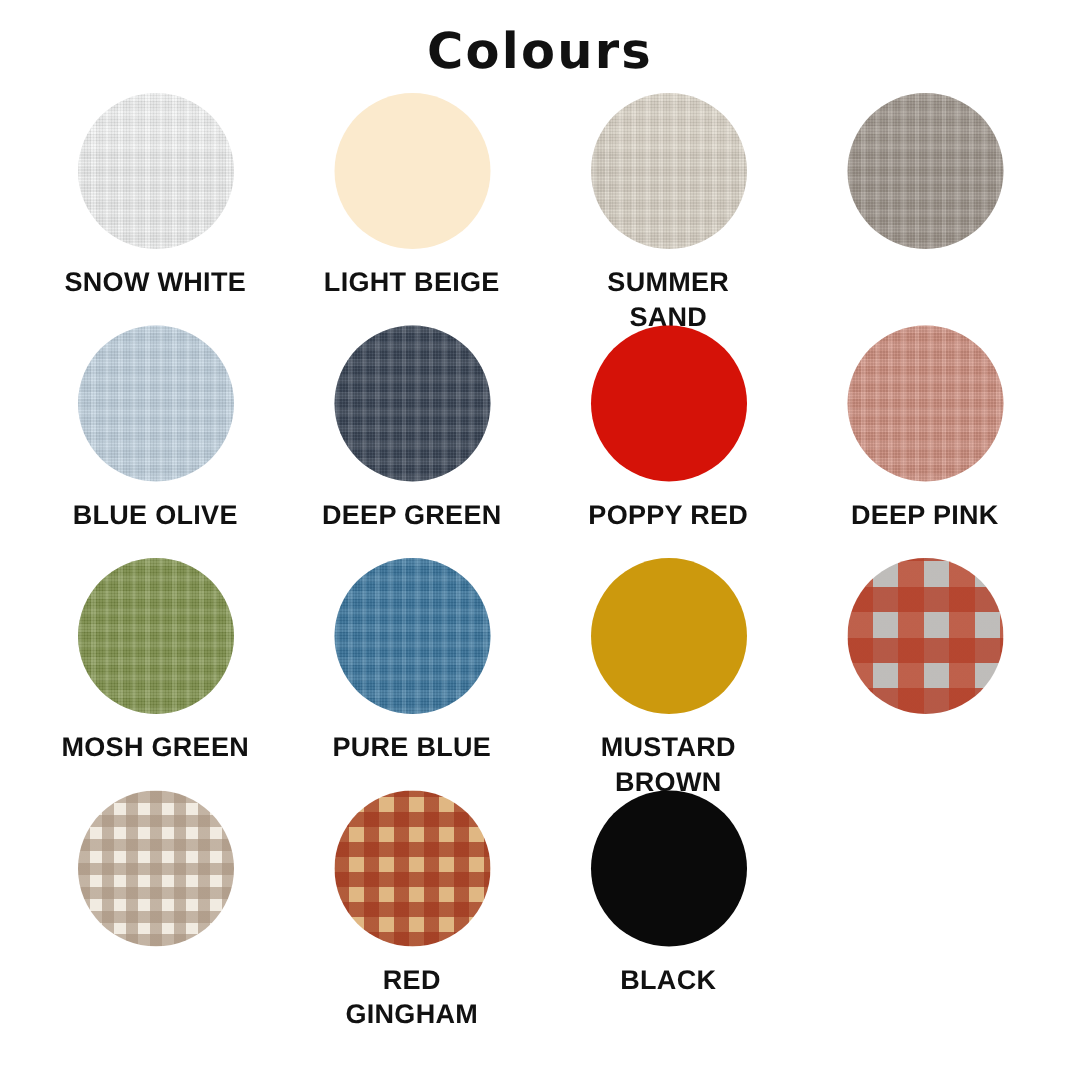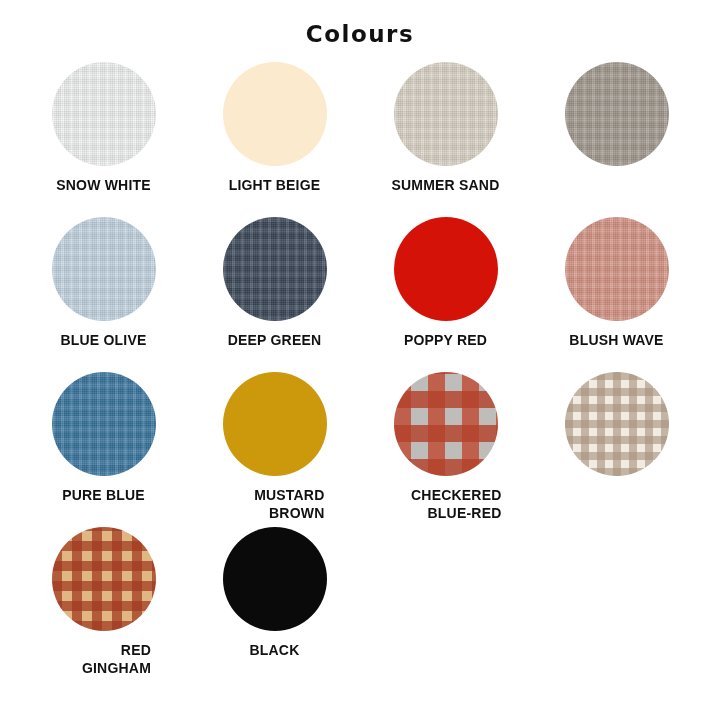--- a/index.html
+++ b/index.html
@@ -17,21 +17,21 @@
   .page {
     position: relative;
     width: 720px;
     height: 720px;
     box-sizing: border-box;
   }
 
   .page-title {
     text-align: center;
     font-family: "DejaVu Sans", sans-serif;
-    font-size: 23px;
+    font-size: 33px;
     font-weight: 700;
     letter-spacing: 1.5px;
     color: #111111;
     padding-top: 16px;
     margin: 0;
     height: 46px;
     line-height: 36px;
   }
 
   .swatch-grid {
@@ -82,22 +82,22 @@
         rgba(255,255,255,0.07) 0px, rgba(255,255,255,0.07) 5px,
         rgba(0,0,0,0.025) 5px, rgba(0,0,0,0.025) 11px);
     z-index: 1;
   }
 
   
   .smooth::after { content: none; }
 
   .swatch-label {
     margin-top: 11px;
-    text-align: right;
-    font-size: 14px;
+    text-align: center;
+    font-size: 18px;
     font-weight: 700;
     letter-spacing: 0.2px;
     color: #111111;
     line-height: 1.28;
     max-width: 125px;
   }
 
   
   .check-blue-red {
     background-color: #ece2d4;
@@ -167,35 +167,38 @@
     <div class="swatch-cell">
       <div class="swatch-disc weave" style="background-color:#3c4859"></div>
       <div class="swatch-label">DEEP GREEN</div>
     </div>
     <div class="swatch-cell">
       <div class="swatch-disc smooth" style="background-color:#d51208"></div>
       <div class="swatch-label">POPPY RED</div>
     </div>
     <div class="swatch-cell">
       <div class="swatch-disc weave" style="background-color:#d79585"></div>
-      <div class="swatch-label">BLUSH WAVE</div>
-    </div>
-
+      <div class="swatch-label">DEEP PINK</div>
+    </div>
+
+    <div class="swatch-cell">
+      <div class="swatch-disc weave" style="background-color:#7d9048"></div>
+      <div class="swatch-label">MOSH GREEN</div>
+    </div>
     <div class="swatch-cell">
       <div class="swatch-disc weave" style="background-color:#3a77a0"></div>
       <div class="swatch-label">PURE BLUE</div>
     </div>
     <div class="swatch-cell">
       <div class="swatch-disc smooth" style="background-color:#cc990d"></div>
       <div class="swatch-label" style="max-width:100px">MUSTARD BROWN</div>
     </div>
 
     <div class="swatch-cell">
       <div class="swatch-disc check-blue-red"></div>
-      <div class="swatch-label" style="max-width:112px">CHECKERED BLUE-RED</div>
     </div>
     <div class="swatch-cell">
       <div class="swatch-disc check-brown"></div>
     </div>
     <div class="swatch-cell">
       <div class="swatch-disc check-red-gingham"></div>
       <div class="swatch-label" style="max-width:95px">RED GINGHAM</div>
     </div>
     <div class="swatch-cell">
       <div class="swatch-disc smooth" style="background-color:#0a0a0a"></div>

